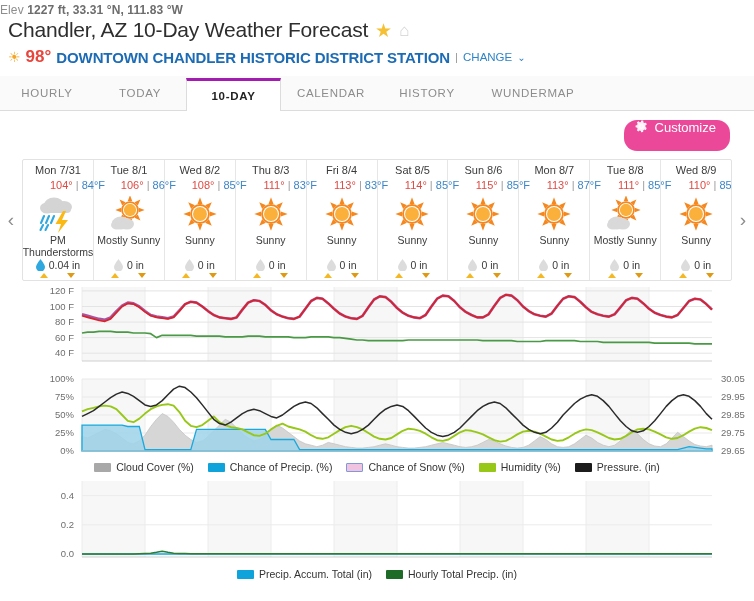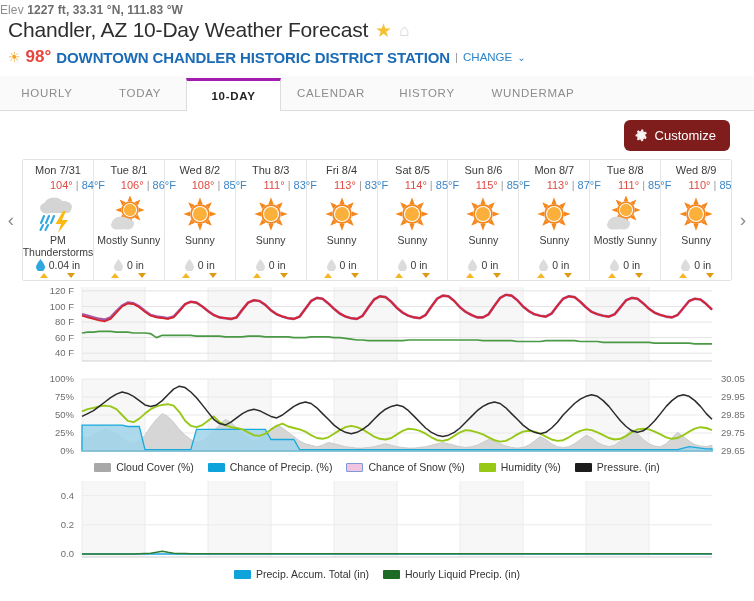--- a/index.html
+++ b/index.html
@@ -46,22 +46,22 @@
     border-left:1px solid #dcdcdc;border-right:1px solid #dcdcdc;
     border-top:3px solid #a21caf;height:33px;line-height:31px;
     box-sizing:border-box;margin-bottom:-1px;
   }
   .tab.t3{width:100px;}.tab.t4{width:92px;}.tab.t5{width:120px;}
 
   
   .cust-wrap{height:48px;position:relative;background:#fff;}
   .cust-btn{
     position:absolute;right:24px;top:9px;
-    background:#7f1d1d;color:#fff;border:none;border-radius:6px;
-    height:31px;padding:0 14px 0 11px;display:flex;align-items:center;gap:7px;
+    background:#ec4899;color:#fff;border:none;border-radius:13px;
+    height:31px;padding:0 14px 0 11px;display:flex;gap:7px;
     font-size:13px;cursor:pointer;
   }
   .gear{font-size:13px;}
 
   
   .strip{
     display:flex;align-items:stretch;margin:0 0 0 0;height:122px;
   }
   .arrow{
     width:22px;display:flex;align-items:center;justify-content:center;
@@ -659,16 +659,16 @@
       <path d="M82.0 81.1 L87.7 81.1 L93.5 81.1 L99.2 81.1 L104.9 81.1 L110.6 81.1 L116.4 81.1 L122.1 81.1 L127.8 81.1 L133.5 81.1 L139.3 80.8 L145.0 80.5 L150.7 80.2 L156.5 79.3 L162.2 78.2 L167.9 79.3 L173.6 80.2 L179.4 80.5 L185.1 80.6 L190.8 80.8 L196.5 80.8 L202.3 80.8 L208.0 80.8 L213.7 80.8 L219.5 80.8 L225.2 80.8 L230.9 80.8 L236.6 80.8 L242.4 80.8 L248.1 80.8 L253.8 80.8 L259.5 80.8 L265.3 80.8 L271.0 80.8 L276.7 80.8 L282.5 80.8 L288.2 80.8 L293.9 80.8 L299.6 80.8 L305.4 80.8 L311.1 80.8 L316.8 80.8 L322.5 80.8 L328.3 80.8 L334.0 80.8 L339.7 80.8 L345.5 80.8 L351.2 80.8 L356.9 80.8 L362.6 80.8 L368.4 80.8 L374.1 80.8 L379.8 80.8 L385.5 80.8 L391.3 80.8 L397.0 80.8 L402.7 80.8 L408.5 80.8 L414.2 80.8 L419.9 80.8 L425.6 80.8 L431.4 80.8 L437.1 80.8 L442.8 80.8 L448.5 80.8 L454.3 80.8 L460.0 80.8 L465.7 80.8 L471.5 80.8 L477.2 80.8 L482.9 80.8 L488.6 80.8 L494.4 80.8 L500.1 80.8 L505.8 80.8 L511.5 80.8 L517.3 80.8 L523.0 80.8 L528.7 80.8 L534.5 80.8 L540.2 80.8 L545.9 80.8 L551.6 80.8 L557.4 80.8 L563.1 80.8 L568.8 80.8 L574.5 80.8 L580.3 80.8 L586.0 80.8 L591.7 80.8 L597.5 80.8 L603.2 80.8 L608.9 80.8 L614.6 80.8 L620.4 80.8 L626.1 80.8 L631.8 80.8 L637.5 80.8 L643.3 80.8 L649.0 80.8 L654.7 80.8 L660.5 80.8 L666.2 80.8 L671.9 80.8 L677.6 80.8 L683.4 80.8 L689.1 80.8 L694.8 80.8 L700.5 80.8 L706.3 80.8 L712.0 80.8 " fill="none" stroke="#2f7d32" stroke-width="1.5" stroke-linejoin="round"></path>
       <line x1="82" y1="84" x2="712" y2="84" stroke="#cfcfcf" stroke-width="1"></line>
     </svg>
   <div class="legend" id="leg-prec">
       <div class="item">
         <span class="swatch" style="background:#0fa3dc"></span>
       <span>Precip. Accum. Total (in)</span>
       </div>
       <div class="item">
         <span class="swatch" style="background:#1d6b26"></span>
-      <span>Hourly Liquid Precip. (in)</span>
+      <span>Hourly Total Precip. (in)</span>
       </div>
     </div>
 </div>
 
 </body></html>

